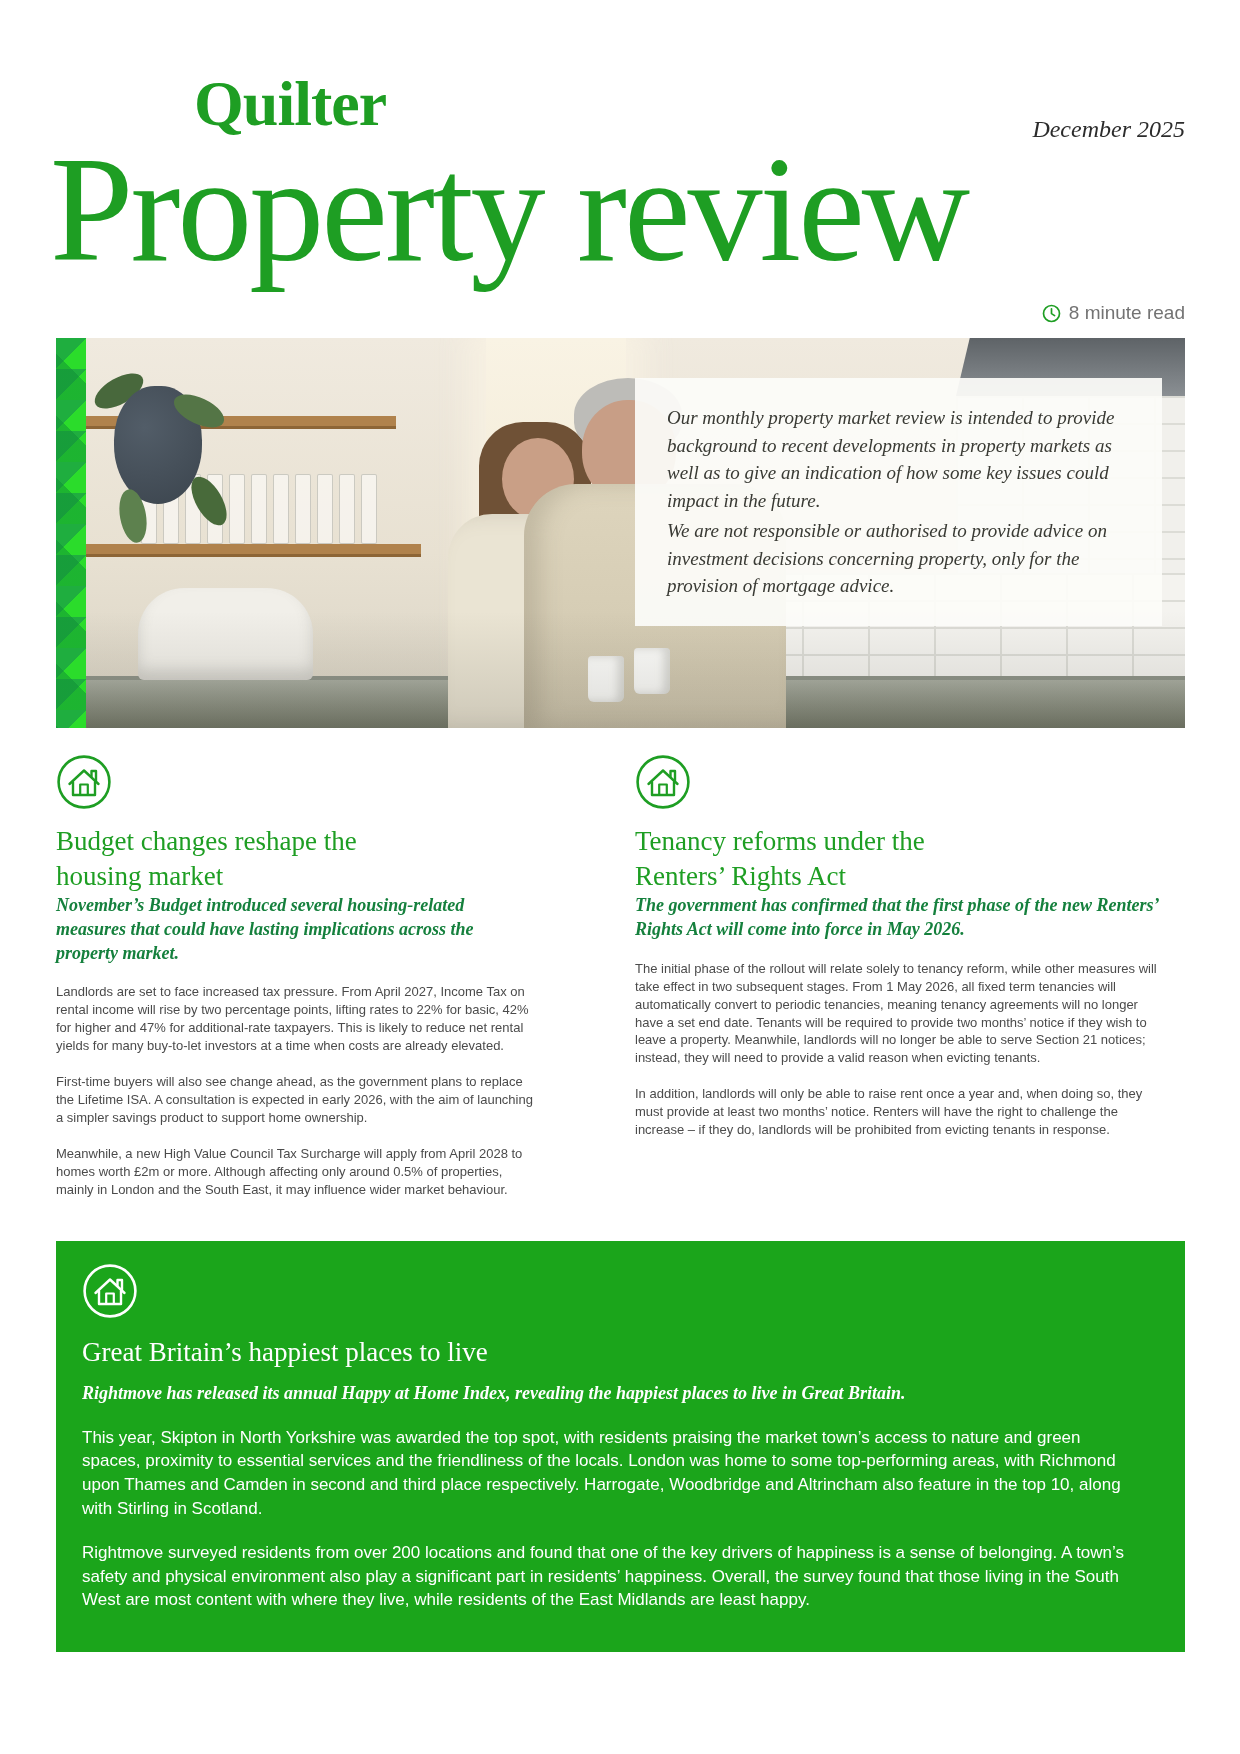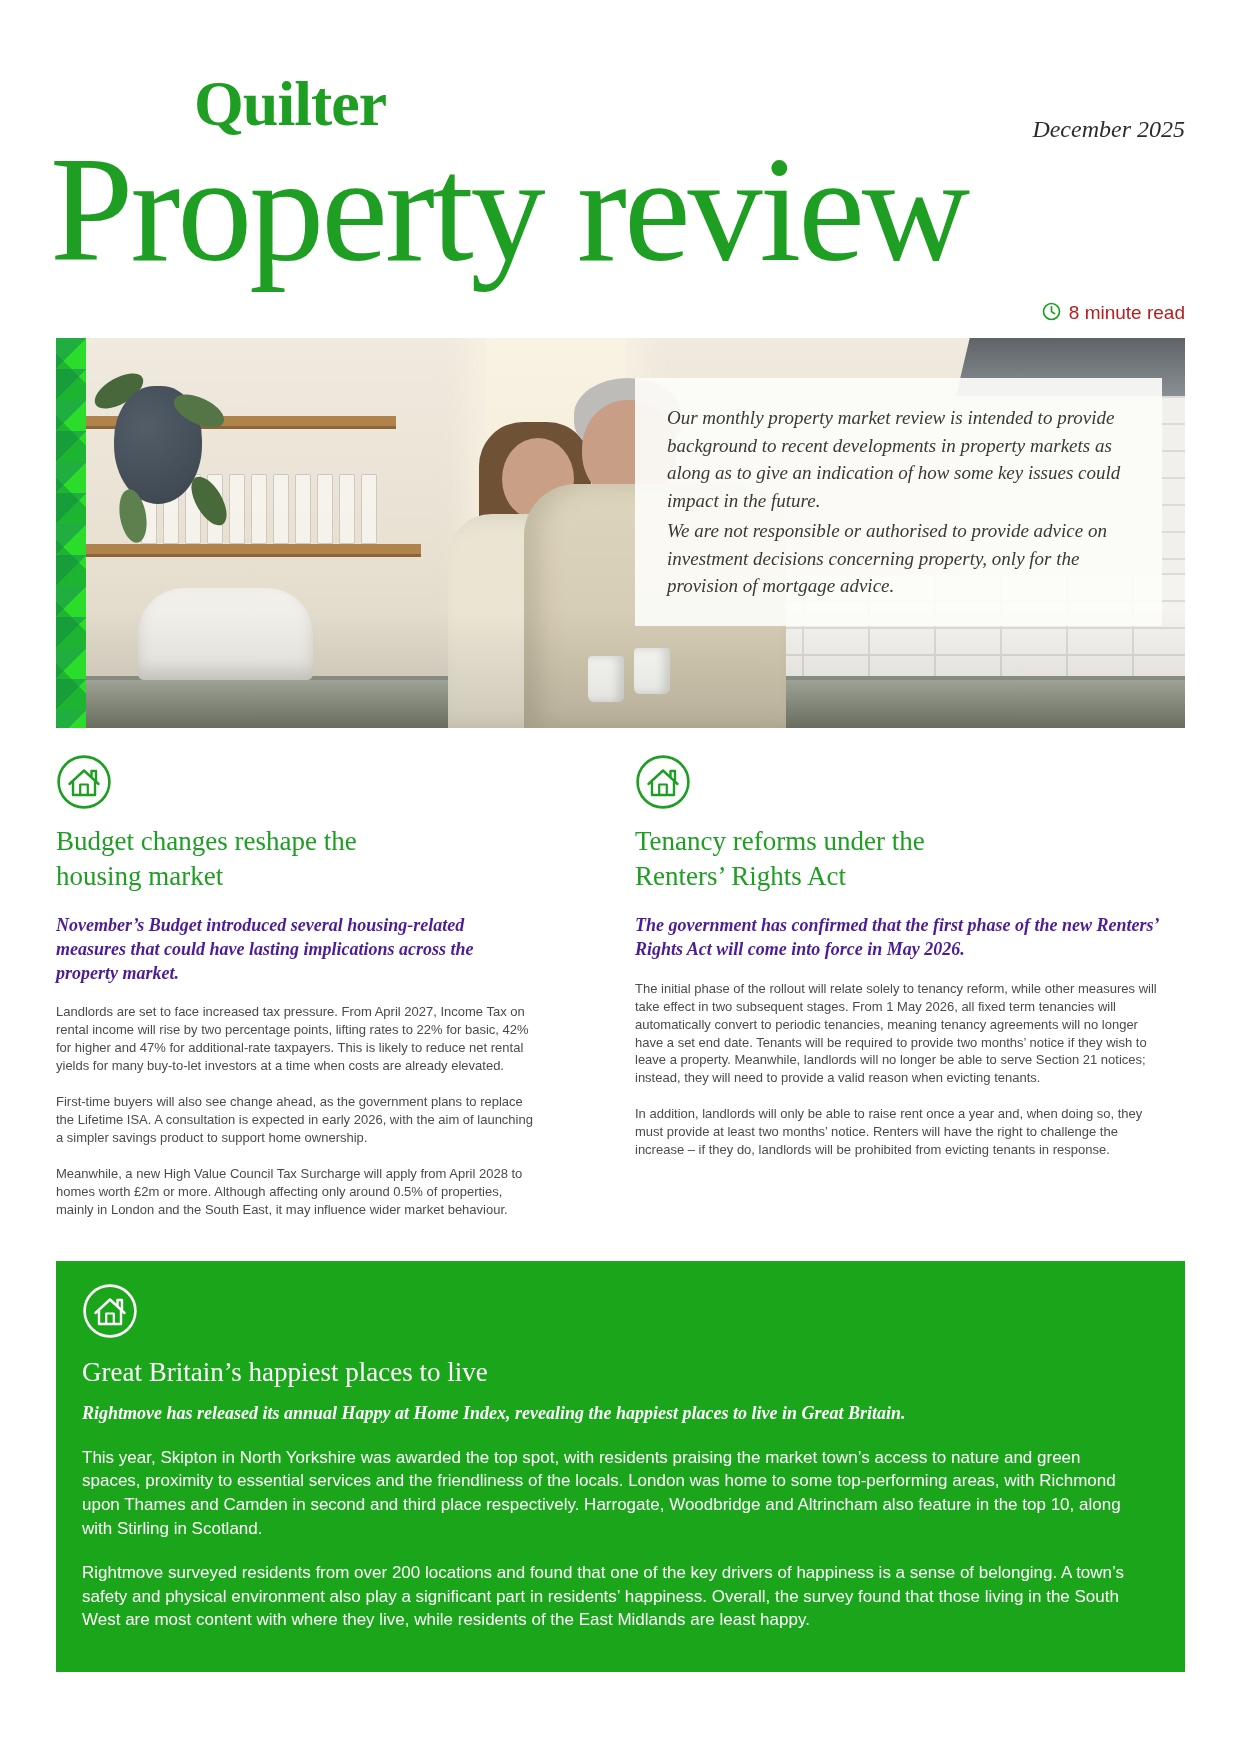--- a/index.html
+++ b/index.html
@@ -26,22 +26,22 @@
     font-size:24px; color:#2c2c2c;
   }
   .page-title {
     position:absolute; left:-6px; top:118px;
     font-family:"Liberation Serif", serif; font-weight:500;
     font-size:150px; line-height:1; letter-spacing:-3px;
     color:var(--green-text); white-space:nowrap;
   }
   .read-time {
     position:absolute; right:0; top:286px;
-    display:flex; align-items:flex-start; gap:8px;
-    font-size:19px; color:#b91c1c;
+    display:flex; align-items:center; gap:8px;
+    font-size:19px; color:#737373;
   }
   .read-time svg { display:block; }
 
   
   .hero { position:relative; height:390px; overflow:hidden; background:#e9e3d6; }
   .strip {
     position:absolute; left:0; top:0; bottom:0; width:30px; z-index:2;
     background-color:#2bdc2b;
     background-image:
       linear-gradient(45deg, rgba(16,140,55,.50) 50%, transparent 50%),
@@ -106,23 +106,22 @@
   .col-right { width:530px; flex:none; }
   .col-head { display:flex; align-items:flex-start; gap:16px;flex-direction:column; }
   .icon-circle { flex:none; width:56px; height:56px; color:var(--green-text); }
   .icon-circle svg { width:56px; height:56px; display:block; }
   h2.section-title {
     font-family:"Liberation Serif", serif; font-weight:500;
     font-size:27px; line-height:1.3; color:var(--green-text);
     max-width:360px; margin-top:-2px;
   }
   p.intro {
-    margin-top:20px;
     font-family:"Liberation Serif", serif; font-style:italic; font-weight:600;
-    font-size:18px; line-height:1.32; color:#4c1d95;
+    font-size:18px; line-height:1.32; color:#15803d;
   }
   p.body-text {
     margin-top:18px;
     font-size:13px; line-height:1.38; color:#4b4b4b;
   }
 
   
   .green-box {
     margin-top:42px; min-height:369px;
     background:var(--green-box); color:#ffffff;
@@ -198,21 +197,21 @@
       <div class="ph-woman-hair"></div>
       <div class="ph-woman-head"></div>
       <div class="ph-man-hair"></div>
       <div class="ph-man-head"></div>
       <div class="ph-woman-body"></div>
       <div class="ph-man-body"></div>
       <div class="ph-mug m1"></div>
       <div class="ph-mug m2"></div>
     </div>
     <aside class="note">
-      <p>Our monthly property market review is intended to provide background to recent developments in property markets as along as to give an indication of how some key issues could impact in the future.</p>
+      <p>Our monthly property market review is intended to provide background to recent developments in property markets as well as to give an indication of how some key issues could impact in the future.</p>
       <p>We are not responsible or authorised to provide advice on investment decisions concerning property, only for the provision of mortgage advice.</p>
     </aside>
   </section>
 
   <section class="cols">
 
     <article class="col-left">
       <div class="col-head">
         <span class="icon-circle">
           <svg>

